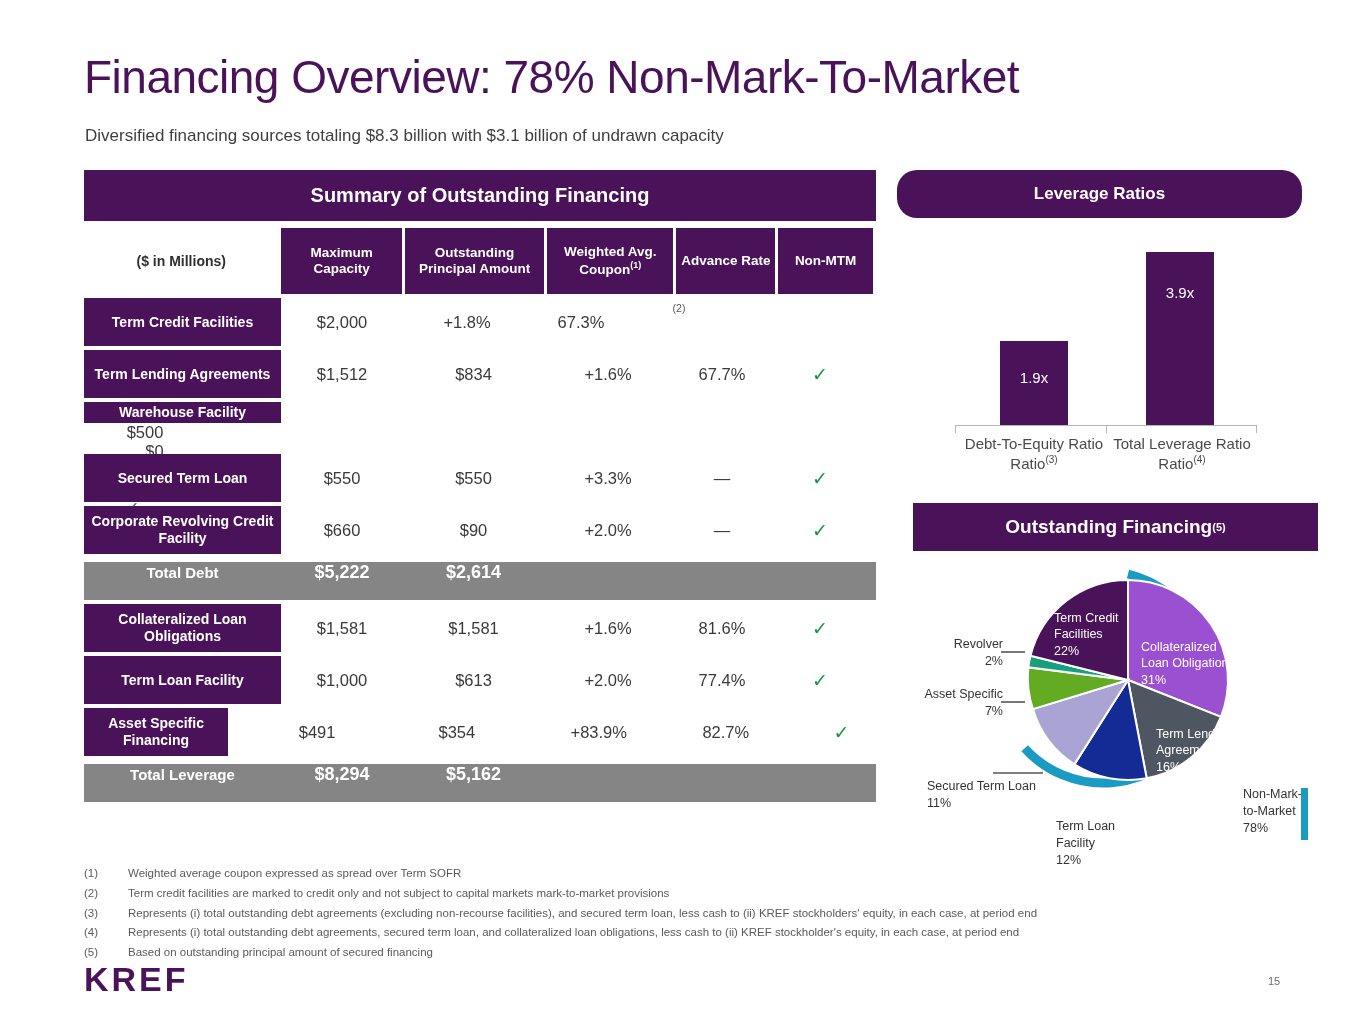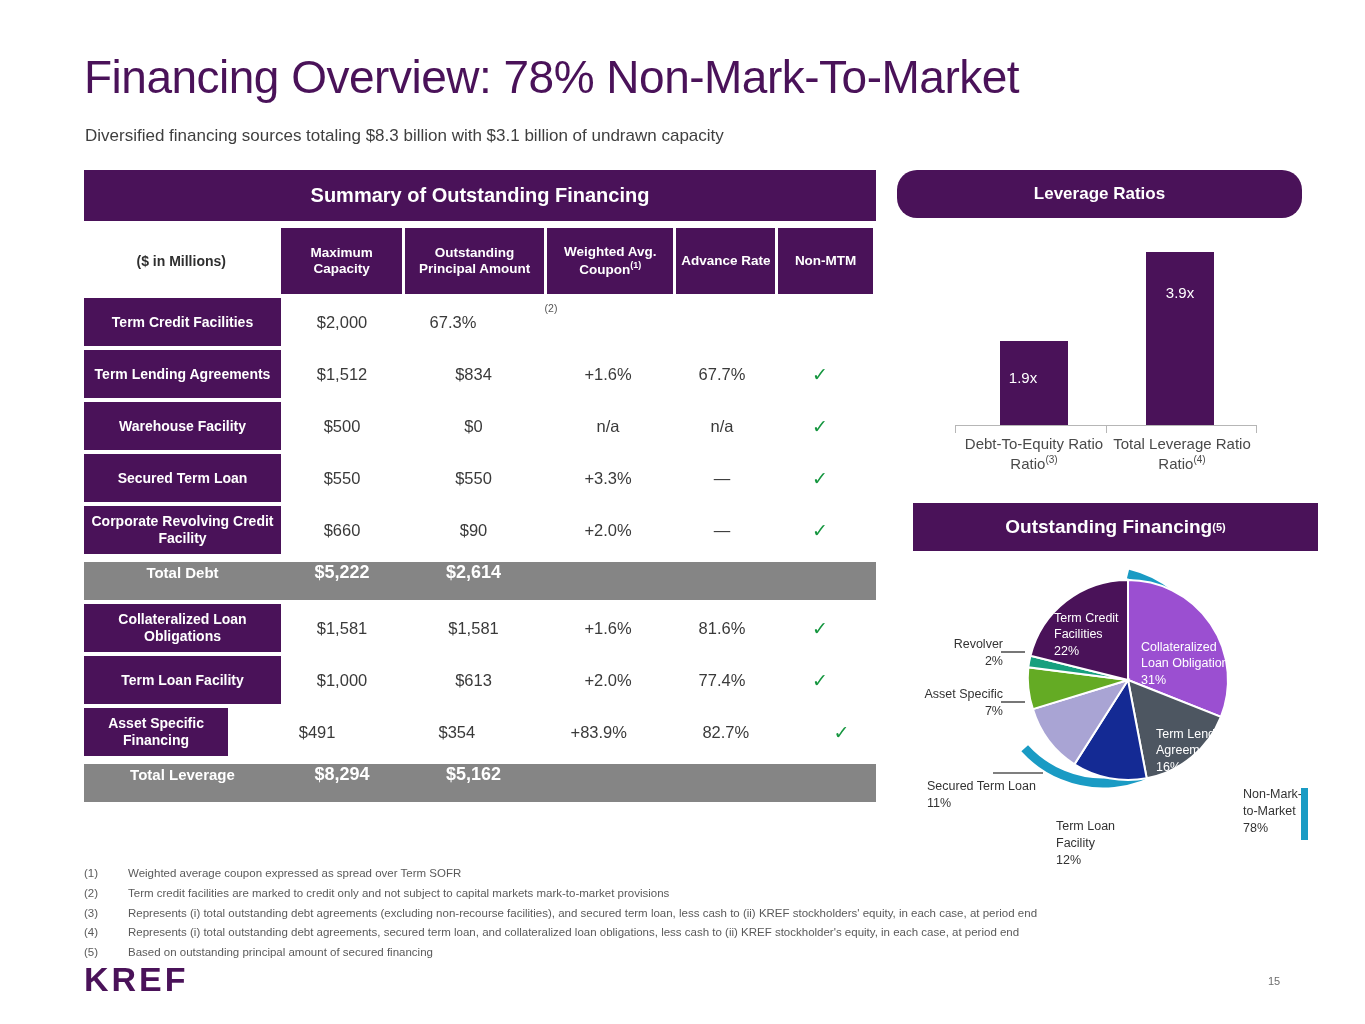--- a/index.html
+++ b/index.html
@@ -125,38 +125,39 @@
           <span>Advance Rate</span>
         </div>
       <div class="th c5">
           <span>Non-MTM</span>
         </div>
     </div>
 
     <div class="trow" style="height:48px;">
       <div class="rowlabel c0">Term Credit Facilities</div>
       <div class="cell c1">$2,000</div>
+      <div class="cell c3">+1.8%</div>
       <div class="cell c4">67.3%</div>
       <div class="cell c5" style="align-items:flex-start;padding-top:4px;">
           <span class="sup-note">(2)</span>
         </div>
     </div>
 
     <div class="trow" style="height:48px;">
       <div class="rowlabel c0">Term Lending Agreements</div>
       <div class="cell c1">$1,512</div>
       <div class="cell c2">$834</div>
       <div class="cell c3">+1.6%</div>
       <div class="cell c4">67.7%</div>
       <div class="cell c5">
           <span class="check">✓</span>
         </div>
     </div>
 
-    <div class="trow" style="height:48px;">
+    <div class="trow" style="height:48px;flex-direction:column;">
       <div class="rowlabel c0">Warehouse Facility</div>
       <div class="cell c1">$500</div>
       <div class="cell c2">$0</div>
       <div class="cell c3">n/a</div>
       <div class="cell c4">n/a</div>
       <div class="cell c5">
           <span class="check">✓</span>
         </div>
     </div>
 
@@ -238,21 +239,21 @@
   <div class="panel-head" id="lev-head">Leverage Ratios</div>
 
   <div class="lev-chart">
 
     <div class="axisline" style="left:58px;top:195px;width:302px;height:1px;"></div>
     <div class="axistick" style="left:58px;top:195px;"></div>
     <div class="axistick" style="left:209px;top:195px;"></div>
     <div class="axistick" style="left:359px;top:195px;"></div>
 
     <div class="bar" style="left:103px;top:111px;width:68px;height:84px;"></div>
-    <div class="barlabel" style="left:92px;top:139px;width:68px;">1.9x</div>
+    <div class="barlabel" style="left:103px;top:139px;width:68px;">1.9x</div>
 
     <div class="bar" style="left:249px;top:22px;width:68px;height:173px;"></div>
     <div class="barlabel" style="left:249px;top:54px;width:68px;">3.9x</div>
 
     <div class="axislabel" style="left:57px;top:205px;width:160px;">
       <span>Debt-To-Equity Ratio</span><br>
       <span>Ratio<sup>(3)</sup></span>
     </div>
     <div class="axislabel" style="left:205px;top:205px;width:160px;">
       <span>Total Leverage Ratio</span><br>

